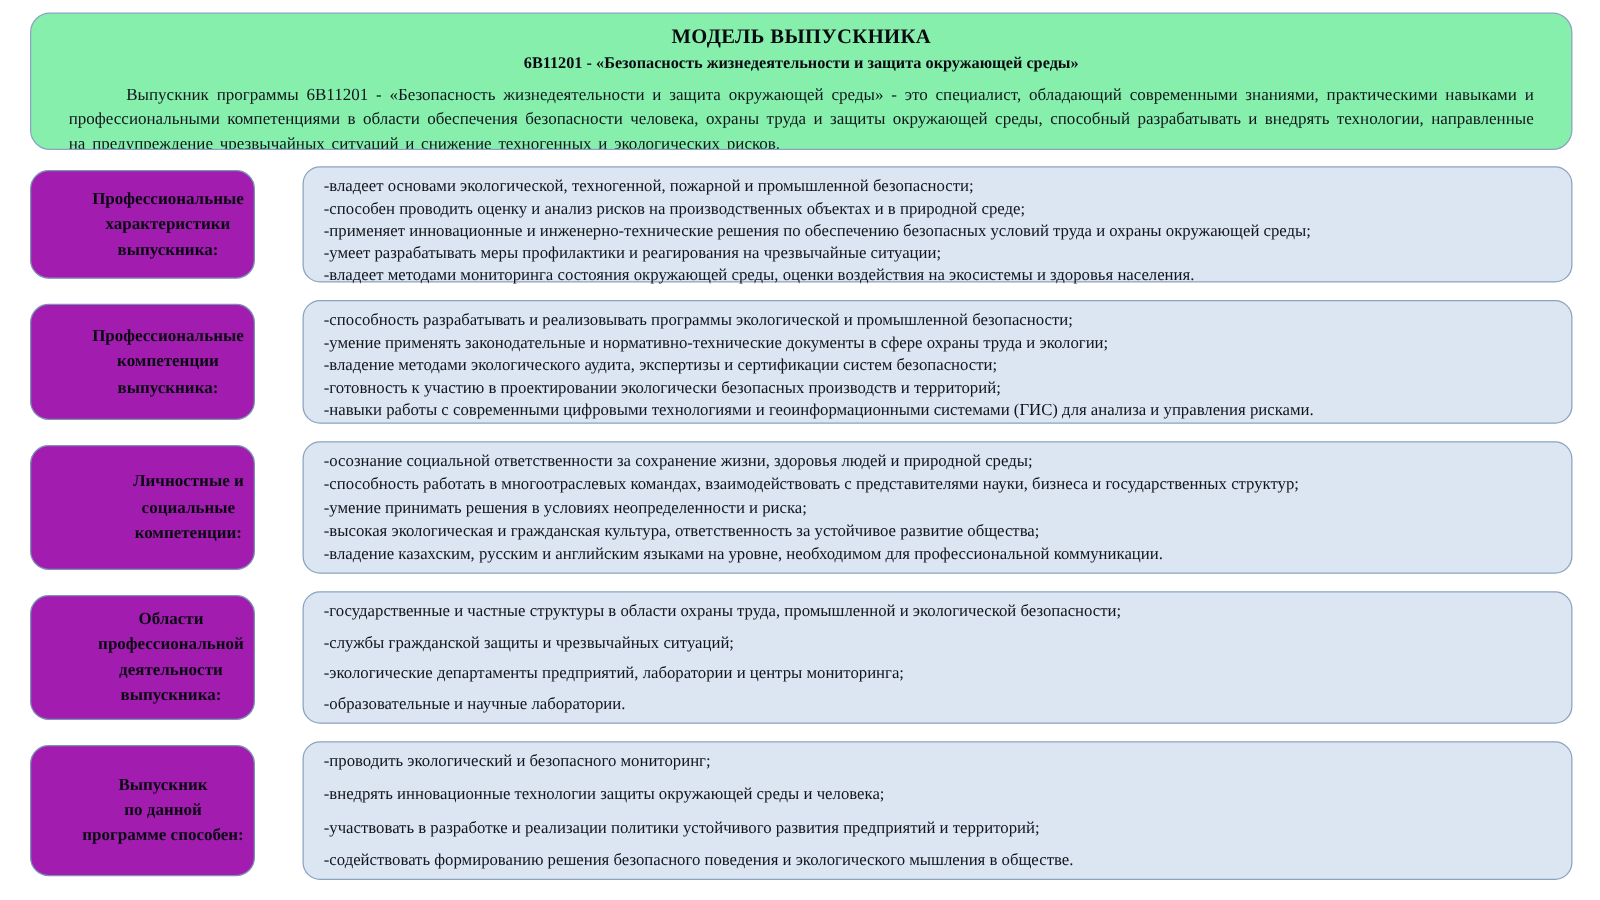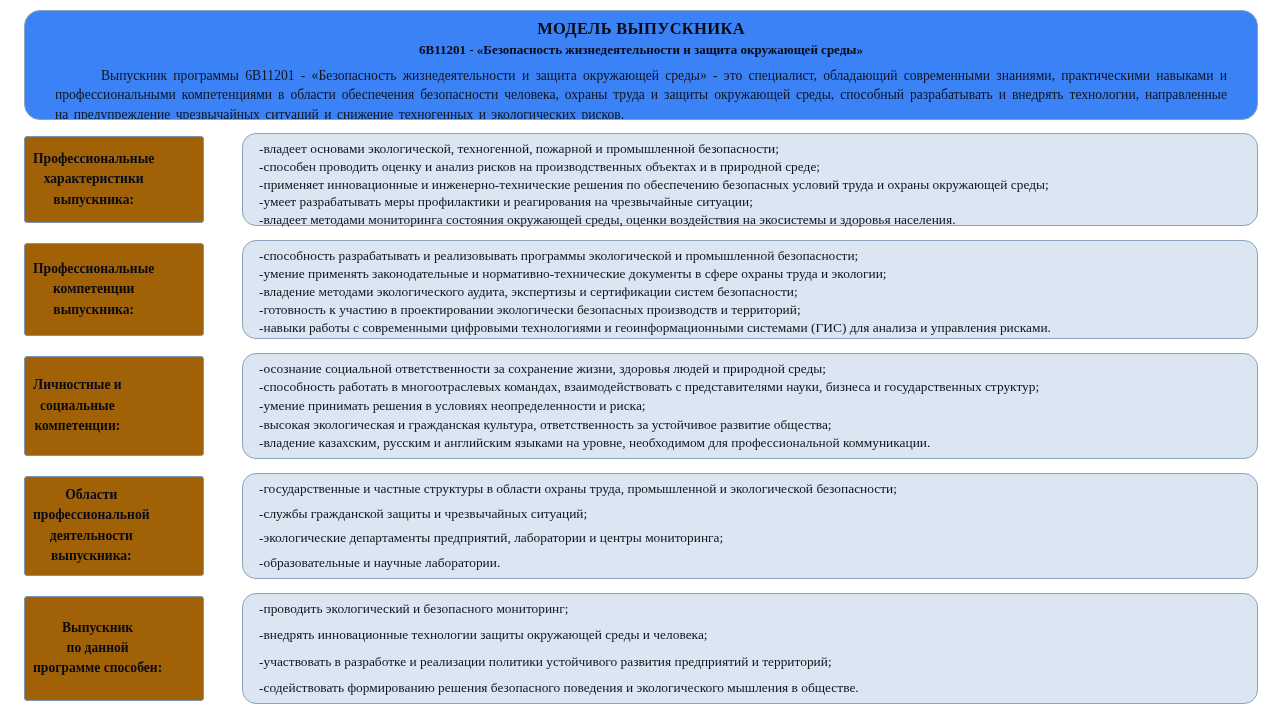--- a/index.html
+++ b/index.html
@@ -8,21 +8,21 @@
 
   .page {
     width: 1280px; height: 720px;
     padding: 10px 22px 16px 24px;
     display: flex; flex-direction: column;
   }
 
   
   .header-box {
     flex: 0 0 110px;
-    background: #3b82f6;
+    background: #86efac;
     border: 1.5px solid #8aa3bf;
     border-radius: 16px;
     padding: 8px 30px 6px 30px;
     overflow: hidden;
   }
   .header-box h1 {
     text-align: center;
     font-size: 16.5px; font-weight: bold;
     letter-spacing: .3px;
     color: #0a0a12;
@@ -57,24 +57,24 @@
   }
   .row:nth-child(1) { flex-grow: 93; }
   .row:nth-child(2) { flex-grow: 98; }
   .row:nth-child(3) { flex-grow: 106; }
   .row:nth-child(4) { flex-grow: 105; }
   .row:nth-child(5) { flex-grow: 111; }
 
   .label-box {
     flex: 0 0 180px;
     margin: 3px 0;
-    background: #a16207;
+    background: #a21caf;
     border: 1.6px solid #7b94b5;
-    border-radius: 3px;
-    display: flex; align-items: center; justify-content: flex-start;
+    border-radius: 15px;
+    display: flex; align-items: center; justify-content: flex-end;
     padding: 4px 8px;
   }
   .label-text {
     font-weight: bold;
     font-size: 13.6px;
     line-height: 1.5;
     text-align: center;
     white-space: pre-line;
     color: #0a0a12;
   }

